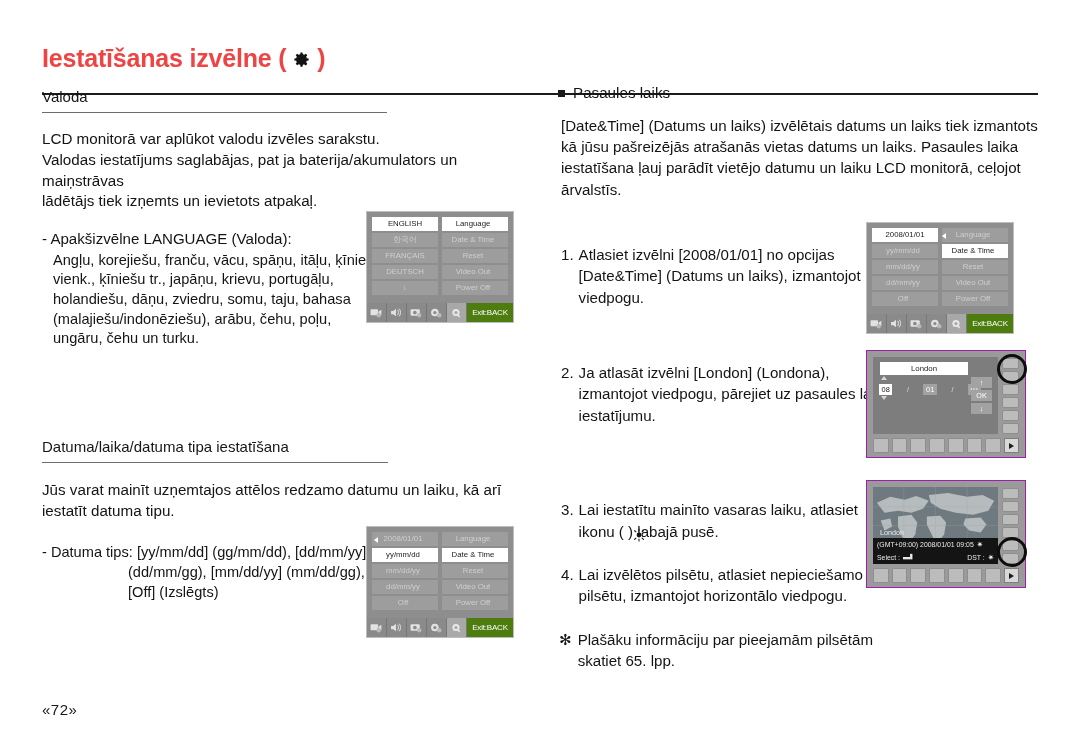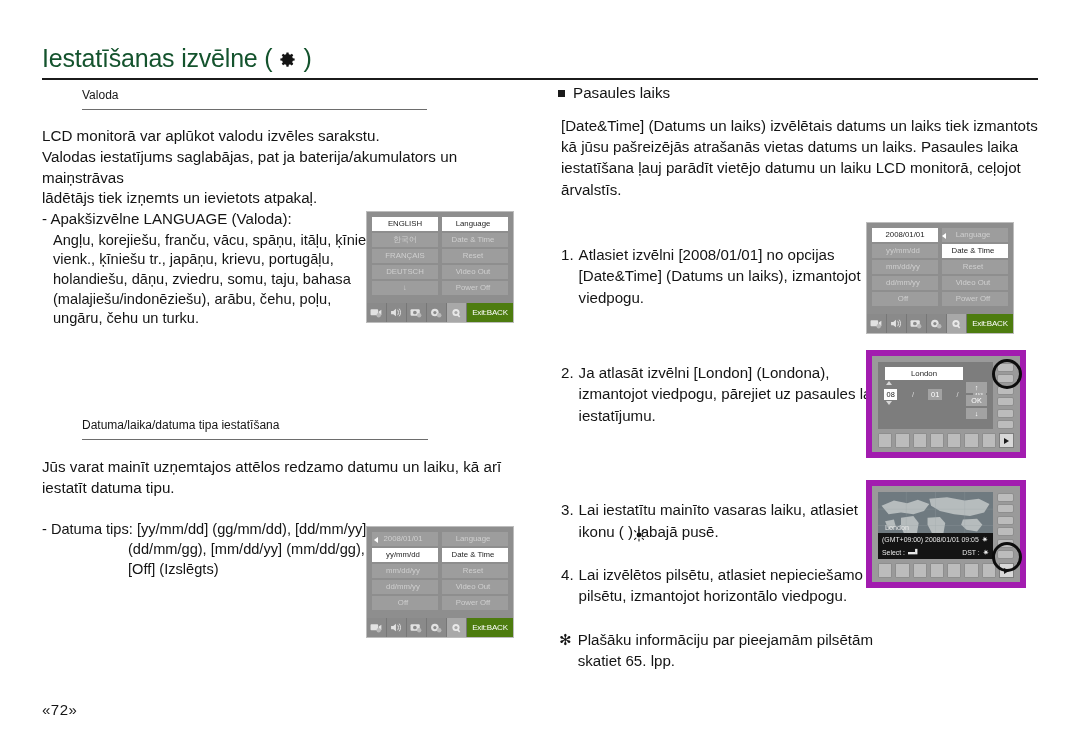--- a/index.html
+++ b/index.html
@@ -11,40 +11,40 @@
     color:#1a1a1a;
     position:relative;
     overflow:hidden;
   }
 
   
   #page-header {
     position:absolute; left:42px; top:44px; width:996px;
   }
   #page-header .title {
-    font-size:25px; font-weight:normal; letter-spacing:-0.2px;
-    color:#14532d; display:flex; align-items:center; gap:6px;
-    padding-bottom:5px;
+    font-size:25px; font-weight:bold; letter-spacing:-0.2px;
+    color:#ef4444; display:flex; align-items:center; gap:6px;
+    padding-bottom:20px;
   }
   #page-header .gear-wrap {
     display:inline-flex; align-items:center; gap:9px;
   }
   .gear-icon-svg { width:19px; height:19px; display:block; margin-top:2px;}
   #page-header .rule {
     border-bottom:2.2px solid #1b1b1b; width:996px;
   }
 
   
   .col-left  { position:absolute; left:42px;  top:84px; width:462px; }
   .col-right { position:absolute; left:558px; top:84px; width:480px; }
 
   
   .sec-head {
-    font-size:12px; color:#161616; padding:4px 0 7px 0;
-    border-bottom:1.15px solid #6d6d6d; width:345px;margin-left:40px;
+    font-size:15px; color:#161616; padding:4px 0 7px 0;
+    border-bottom:1.15px solid #6d6d6d; width:345px;
   }
   .sec-head.wide { width:346px; }
 
   .body-p {
     font-size:15.2px; line-height:20.8px; color:#141414;
     margin:12px 0 0 0;
   }
 
   .sub-list {
     font-size:14.6px; line-height:19.6px; color:#141414;
@@ -106,21 +106,21 @@
   .lcd .iconbar .exit {
     flex:1 1 auto; background:#4d7c0f; color:#fff;
     display:flex; align-items:center; justify-content:center;
     font-size:8px; letter-spacing:-0.2px;
   }
   .icsvg { width:13px; height:11px; display:block; }
 
   
   .cam {
     position:absolute; width:160px; height:108px;
-    background:#9a9a9a; border:6px solid #a21caf;
+    background:#9a9a9a; border:1px solid #a21caf;
     padding:6px 6px 4px 6px;
     display:flex; flex-direction:column;
   }
   .cam .inner { display:flex; gap:4px; flex:1 1 auto; }
   .cam .screen {
     flex:1 1 auto; background:#7d7d7d; position:relative; overflow:hidden;
   }
   .cam .sidebtns {
     flex:0 0 17px; display:flex; flex-direction:column; gap:2.5px;
     padding-top:1px;
@@ -220,21 +220,21 @@
 <div class="col-left">
 
   <div class="sec-head">Valoda</div>
 
   <div class="body-p" style="margin-top:16px;">
     <div>LCD monitorā var aplūkot valodu izvēles sarakstu.</div>
     <div>Valodas iestatījums saglabājas, pat ja baterija/akumulators un maiņstrāvas</div>
     <div>lādētājs tiek izņemts un ievietots atpakaļ.</div>
   </div>
 
-  <div class="sub-list" style="">
+  <div class="sub-list" style="margin-top:17px;">
     <div style="font-size:15.1px;">- Apakšizvēlne LANGUAGE (Valoda):</div>
     <div class="indent-1" style="margin-top:2px;">
       <div>Angļu, korejiešu, franču, vācu, spāņu, itāļu, ķīniešu</div>
       <div>vienk., ķīniešu tr., japāņu, krievu, portugāļu,</div>
       <div>holandiešu, dāņu, zviedru, somu, taju, bahasa</div>
       <div>(malajiešu/indonēziešu), arābu, čehu, poļu,</div>
       <div>ungāru, čehu un turku.</div>
     </div>
   </div>
 

